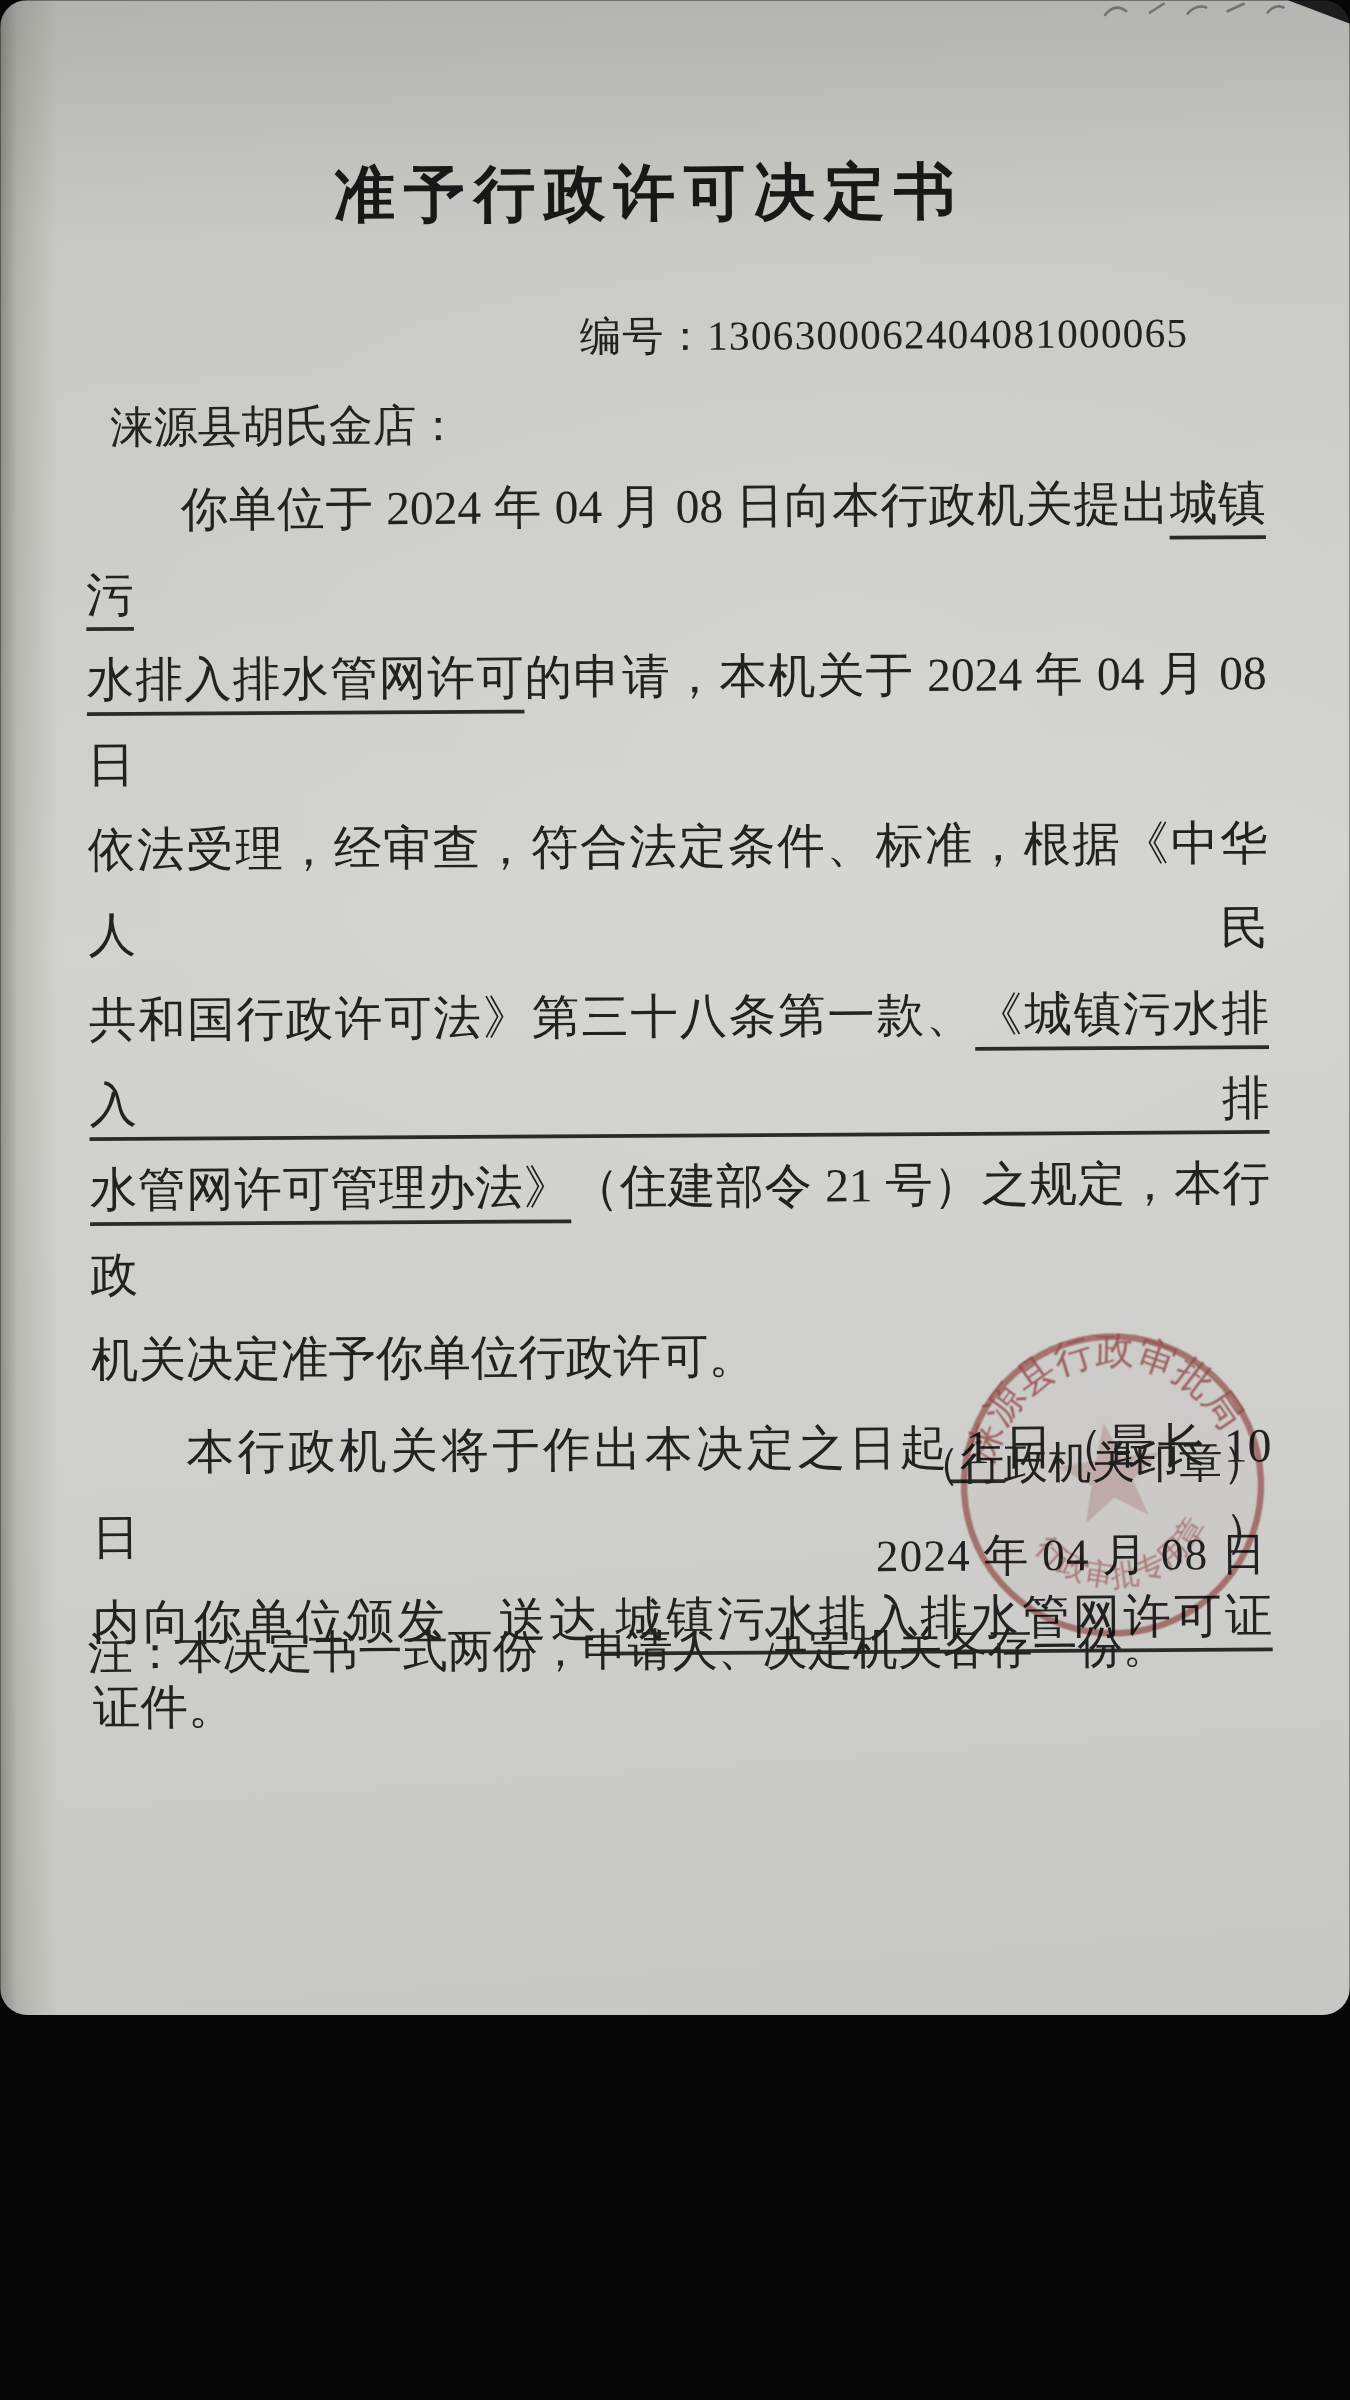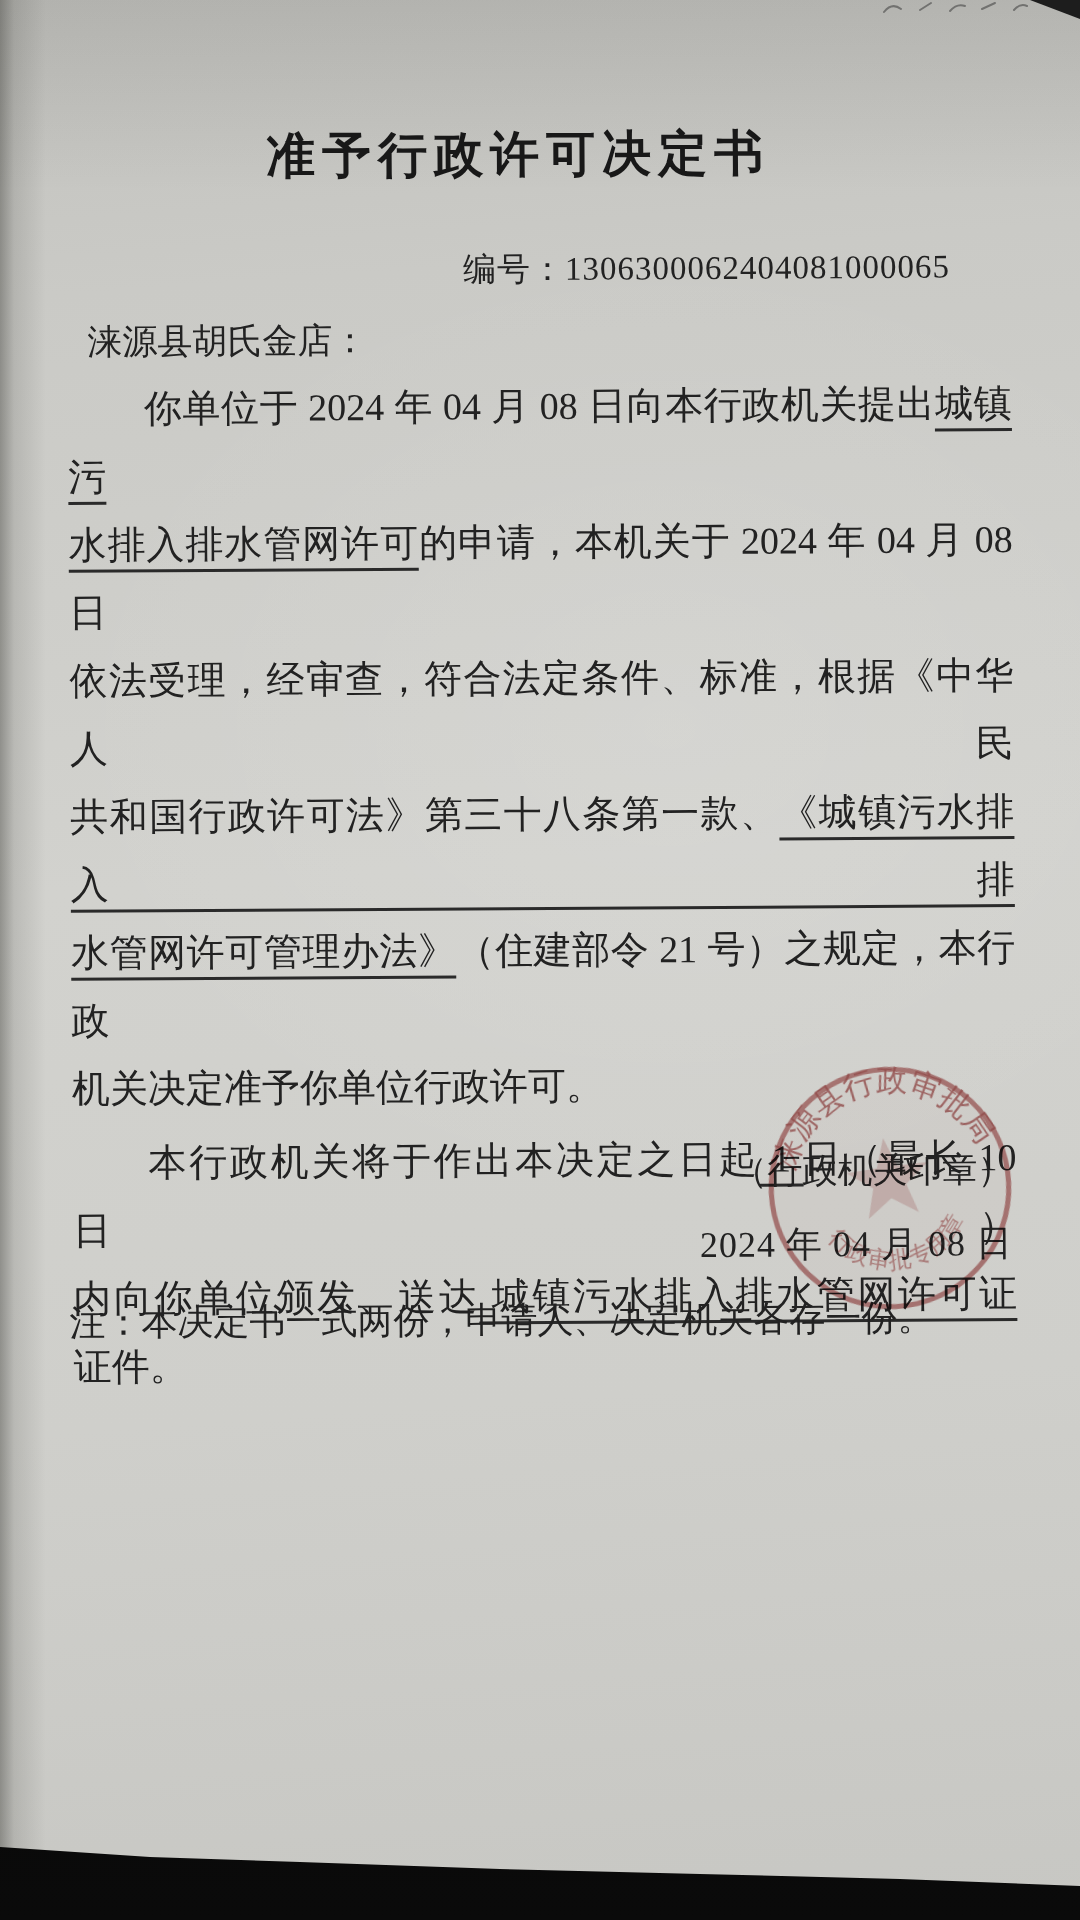--- a/index.html
+++ b/index.html
@@ -1,18 +1,18 @@
 <!DOCTYPE html>
 <html><head>
 <meta charset="utf-8">
 <style>
   html,body{margin:0;padding:0;background:#060606;}
-  #stage{position:relative;width:1080px;height:1920px;overflow:hidden;
+  #stage{position:relative;width:1080px;height:1612px;overflow:hidden;
          background:linear-gradient(180deg,#020202 0%,#0a0a0a 100%);
-         font-family:"Liberation Serif","DejaVu Serif",serif;color:#1f1f1f;}
+         font-family:"Liberation Serif","DejaVu Serif",serif;color:#1f1f1f;border-radius:22px;}
   
   #paper{position:absolute;inset:0;
     background:
       radial-gradient(ellipse 900px 700px at 62% 38%, rgba(255,255,255,0.10), transparent 70%),
       linear-gradient(176deg,#c2c2be 0%, #cacac6 15%, #d2d2ce 45%, #cfcfcb 72%, #c7c7c3 100%);
     clip-path:polygon(0 0,1080px 0,1080px 1886px,900px 1879px,700px 1874px,500px 1869px,300px 1862px,150px 1857px,0 1847px);}
   #left-edge-shade{position:absolute;top:0;left:0;width:46px;height:1870px;
     background:linear-gradient(90deg,rgba(55,55,50,0.42) 0px,rgba(55,55,50,0.15) 14px,rgba(55,55,50,0.0) 46px);}
   #top-shade{position:absolute;top:0;left:0;width:1080px;height:240px;
     background:linear-gradient(180deg,rgba(40,40,36,0.10),transparent 80%);}

